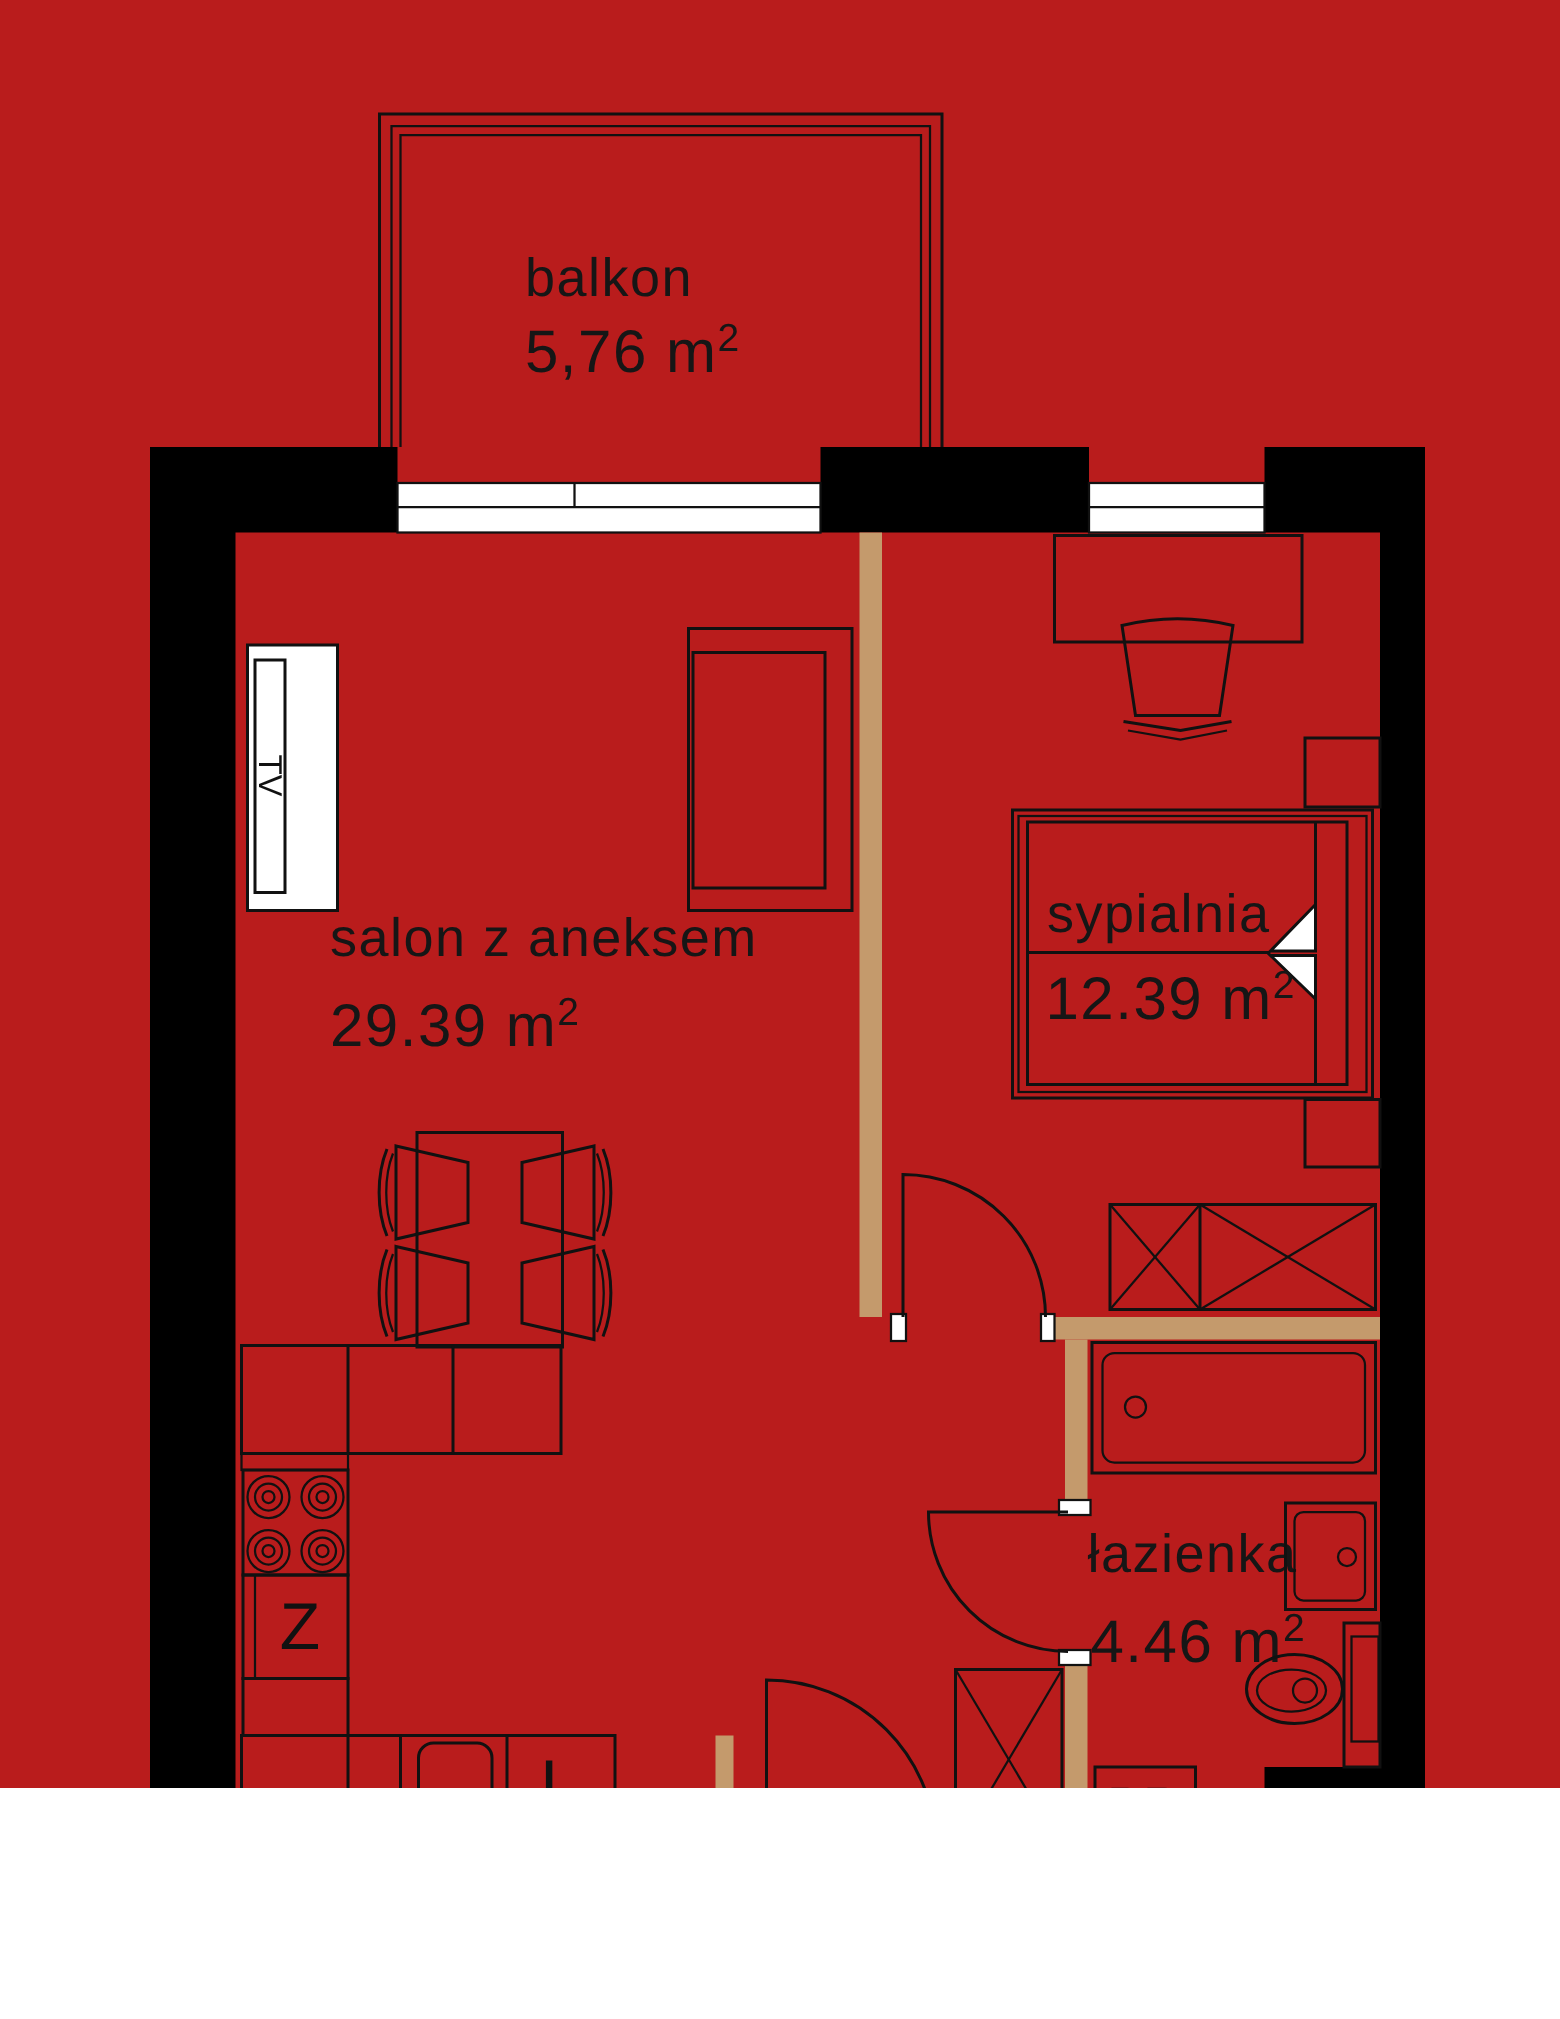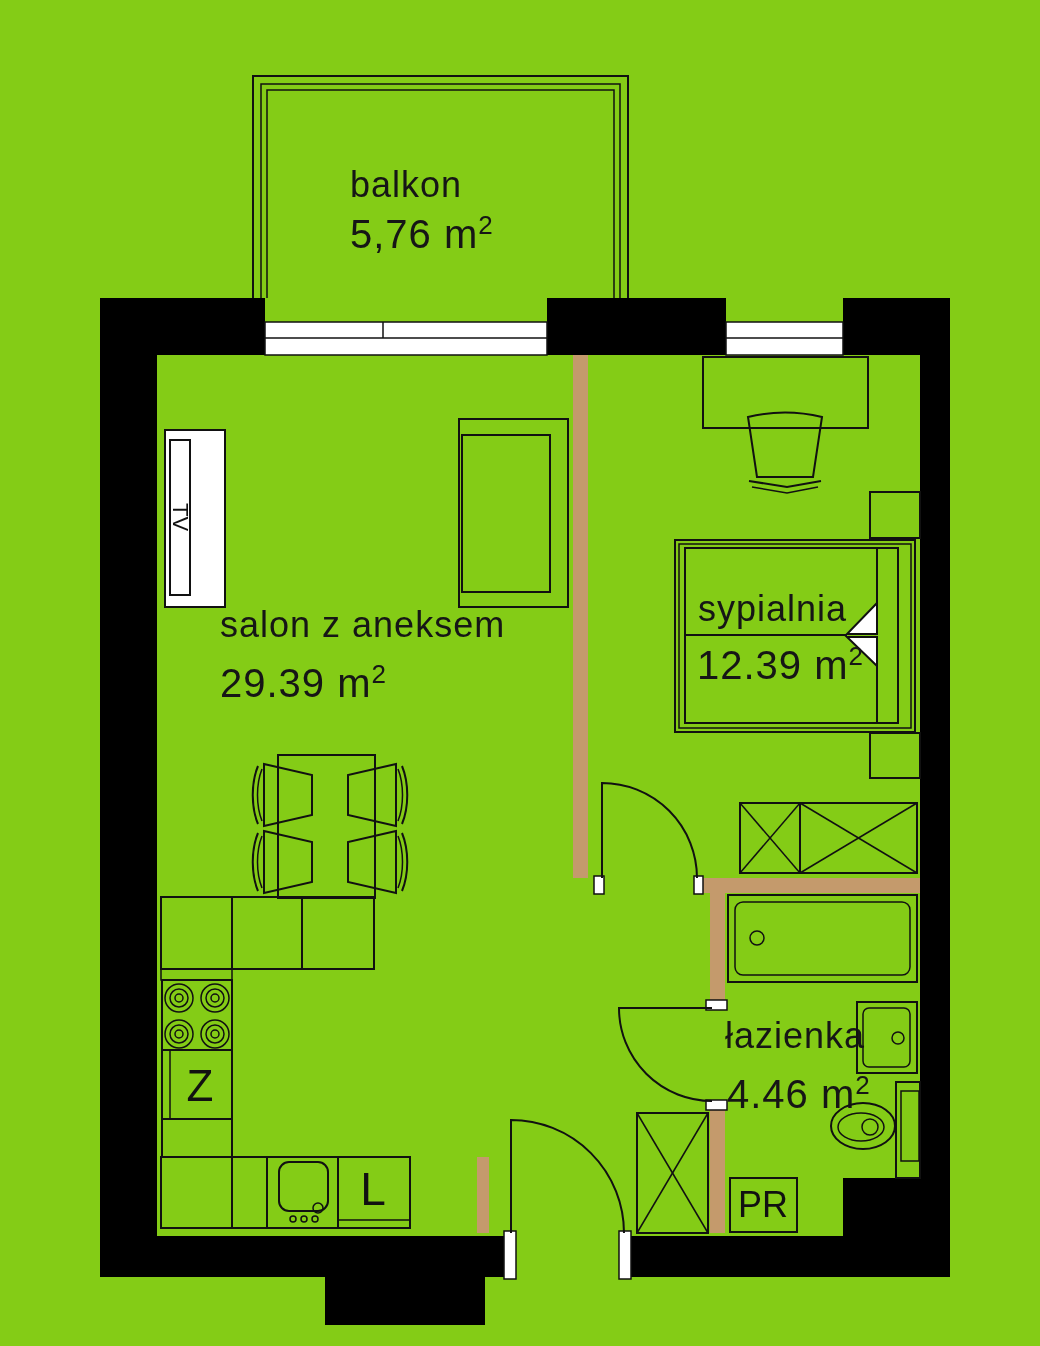--- a/index.html
+++ b/index.html
@@ -1,19 +1,19 @@
 <!DOCTYPE html>
 <html><head>
 <meta charset="utf-8">
 <style>
   html,body{margin:0;padding:0;background:#ffffff;}
   #canvas{
     position:relative;
-    width:1040px;height:1346px;
-    background:#84cc16;
+    width:1040px;height:1192px;
+    background:#b91c1c;
     font-family:"Liberation Sans",sans-serif;
     overflow:hidden;
   }
   svg{display:block;}
   .wall{fill:#000000;stroke:none;}
   .ln{fill:none;stroke:#111111;stroke-width:2;}
   .ln15{fill:none;stroke:#111111;stroke-width:1.5;}
   .wf{fill:#ffffff;stroke:#111111;stroke-width:2;}
   .jamb{fill:#ffffff;stroke:#111111;stroke-width:1.5;}
   .room-name{font-family:"Liberation Sans",sans-serif;font-weight:300;font-size:36px;fill:#161616;letter-spacing:1px;}

